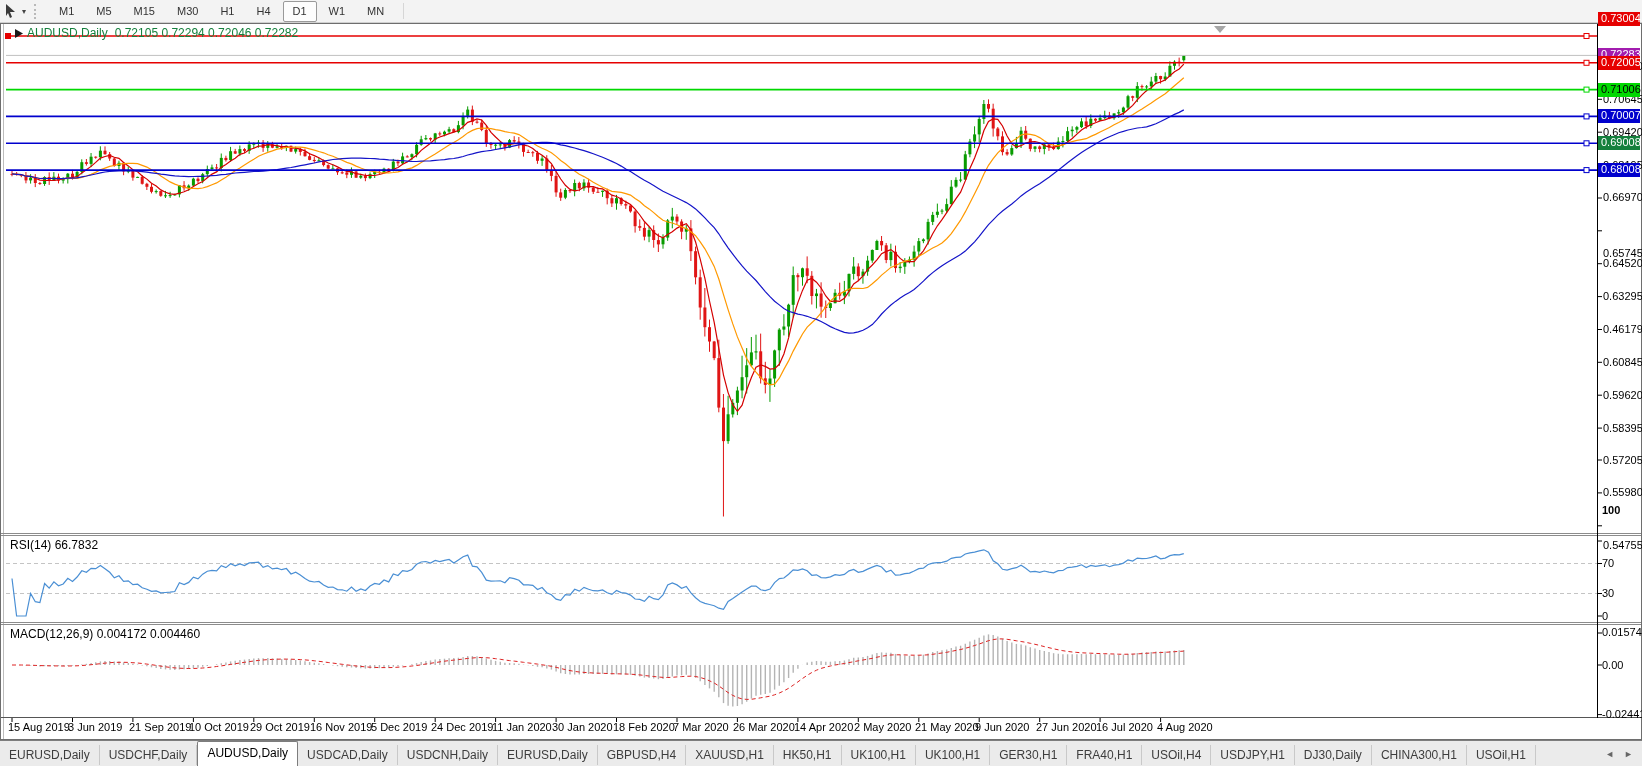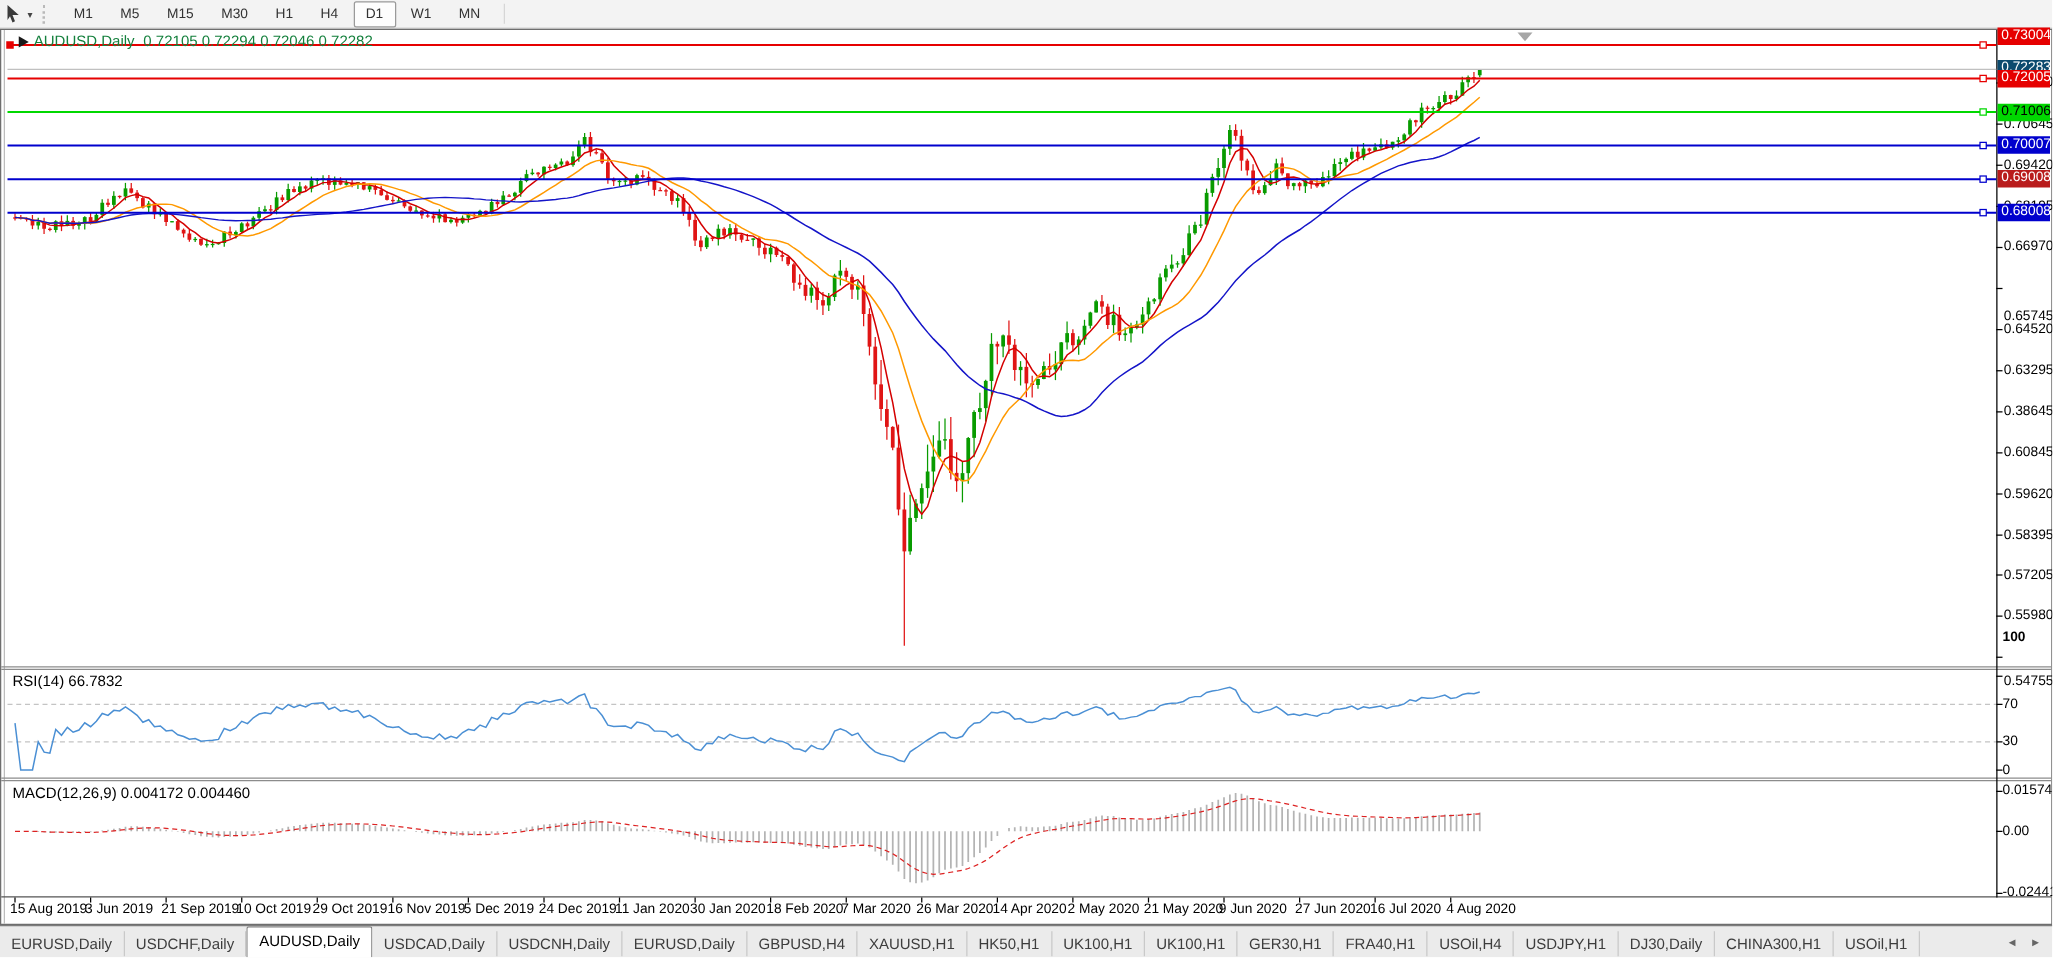--- a/index.html
+++ b/index.html
@@ -909,33 +909,33 @@
     <div class="panel-label" style="top:538px;">RSI(14) 66.7832</div>
     <div class="panel-label" style="top:627px;">MACD(12,26,9) 0.004172 0.004460</div>
   <div class="axis-label" style="top:60px;">0.71870</div>
       <div class="axis-label" style="top:93px;">0.70645</div>
       <div class="axis-label" style="top:126px;">0.69420</div>
       <div class="axis-label" style="top:159px;">0.68195</div>
       <div class="axis-label" style="top:191px;">0.66970</div>
       <div class="axis-label" style="top:224px;margin-top:23px;">0.65745</div>
       <div class="axis-label" style="top:257px;">0.64520</div>
       <div class="axis-label" style="top:290px;">0.63295</div>
-      <div class="axis-label" style="top:323px;">0.38645</div>
+      <div class="axis-label" style="top:323px;">0.46179</div>
       <div class="axis-label" style="top:356px;">0.60845</div>
       <div class="axis-label" style="top:389px;">0.59620</div>
       <div class="axis-label" style="top:422px;">0.58395</div>
       <div class="axis-label" style="top:454px;">0.57205</div>
       <div class="axis-label" style="top:486px;">0.55980</div>
       <div class="axis-label" style="top:519px;margin-top:20px;">0.54755</div>
-      <div class="badge" style="top:22px;background:#e60000;color:#ffffff;">0.73004</div>
-      <div class="badge" style="top:48px;background:#0c4a6e;color:#ffffff;text-align:right;">0.72283</div>
+      <div class="badge" style="top:12px;background:#e60000;color:#ffffff;">0.73004</div>
+      <div class="badge" style="top:48px;background:#a21caf;color:#ffffff;text-align:right;">0.72283</div>
       <div class="badge" style="top:56px;background:#e60000;color:#ffffff;">0.72005</div>
       <div class="badge" style="top:83px;background:#00d800;color:#000000;">0.71006</div>
       <div class="badge" style="top:109px;background:#0000cd;color:#ffffff;">0.70007</div>
-      <div class="badge" style="top:136px;background:#b91c1c;color:#ffffff;">0.69008</div>
+      <div class="badge" style="top:136px;background:#15803d;color:#ffffff;">0.69008</div>
       <div class="badge" style="top:163px;background:#0000cd;color:#ffffff;">0.68008</div>
       <div class="scale-label" style="top:504px;font-weight:bold;">100</div>
       <div class="scale-label" style="top:557px;">70</div>
       <div class="scale-label" style="top:587px;">30</div>
       <div class="scale-label" style="top:610px;">0</div>
       <div class="scale-label" style="top:626px;">0.015741</div>
       <div class="scale-label" style="top:659px;">0.00</div>
       <div class="scale-label" style="top:708px;">-0.024412</div>
       <div class="date-label" style="left:8px;">15 Aug 2019</div>
       <div class="date-label" style="left:68px;">3 Jun 2019</div>

